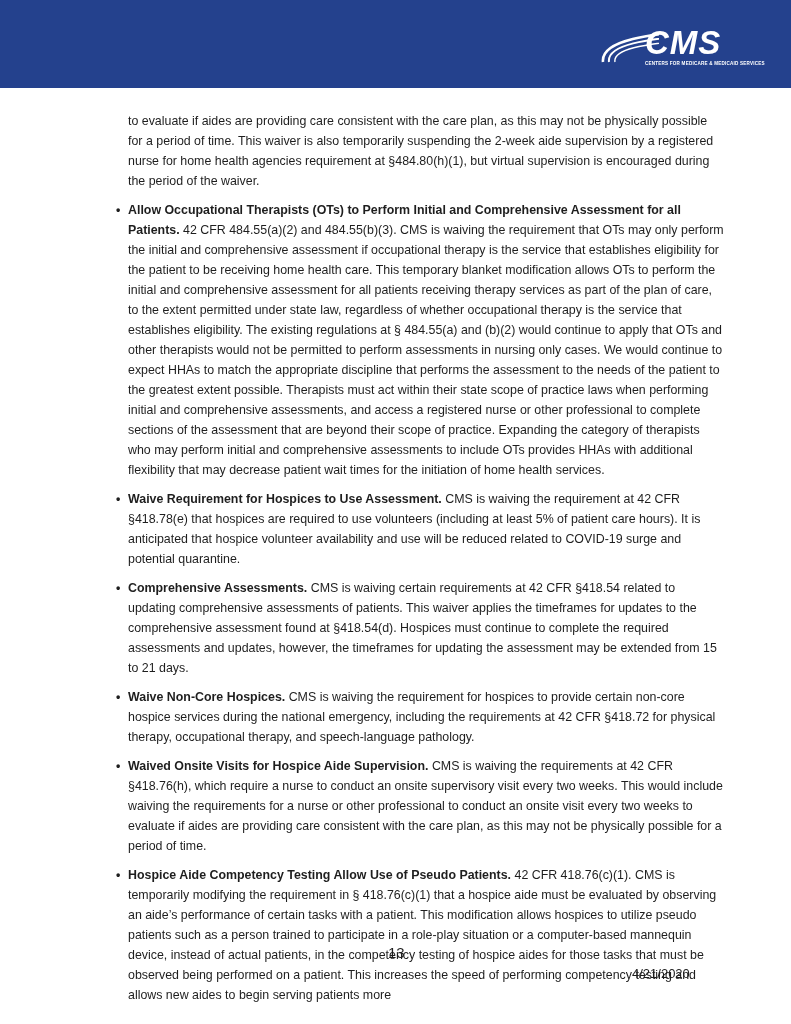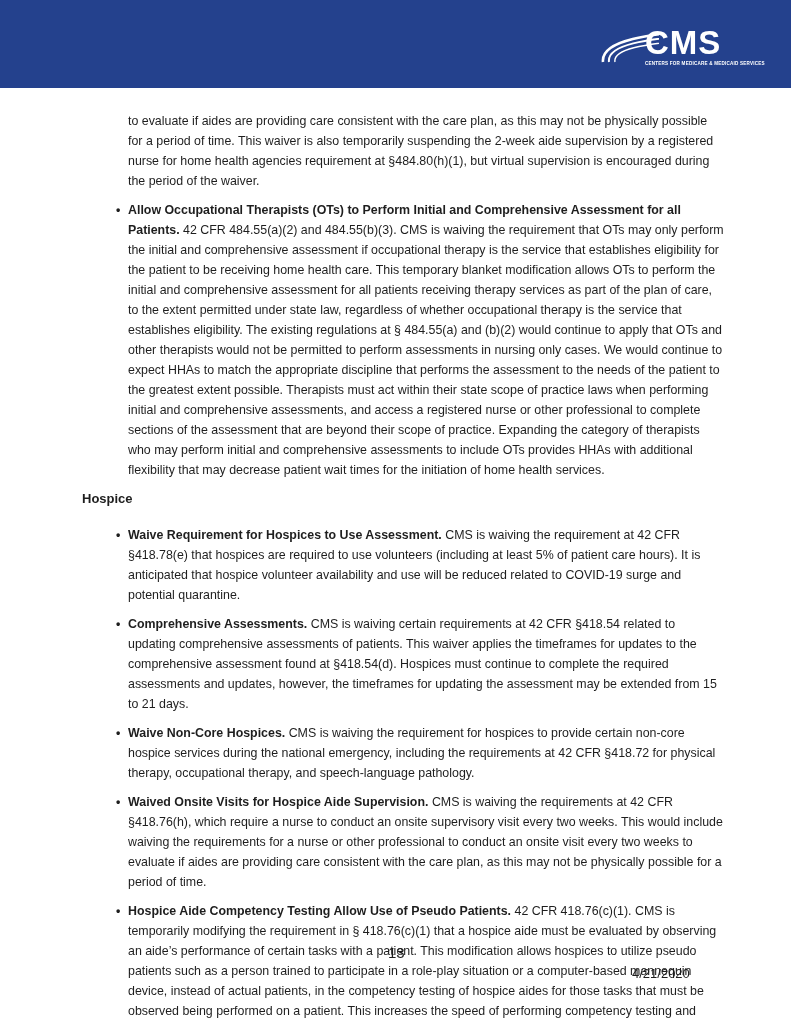--- a/index.html
+++ b/index.html
@@ -2,21 +2,21 @@
 <html><head>
   <meta charset="utf-8">
   <style>
     html, body { margin: 0; padding: 0; background: #ffffff; }
     body { width: 791px; height: 1024px; position: relative; overflow: hidden;
            font-family: "Liberation Sans", sans-serif; color: #1e1e1e; }
     .header { position: absolute; left: 0; top: 0; width: 791px; height: 88px; background: #24418d; }
     .logo { position: absolute; right: 22px; top: 22px; width: 170px; height: 48px; }
     .logo svg { position: absolute; left: 0; top: 0; }
     .logo-text { position: absolute; left: 46px; top: 2px; color: #fff; font-weight: bold;
-                 font-size: 33px; letter-spacing: 1px; font-family: "Liberation Sans", sans-serif; }
+                 font-size: 33px; letter-spacing: 1px; font-family: "Liberation Sans", sans-serif; font-style: italic; }
     .logo-sub { position: absolute; left: 46px; top: 39px; color: #fff; font-size: 4.6px;
                 letter-spacing: 0.2px; white-space: nowrap; font-weight: bold; }
     .content { position: absolute; left: 128px; top: 111px; width: 596px;
                font-size: 12.4px; line-height: 20px; }
     .content p { margin: 0; }
     .cont { margin-bottom: 9px !important; }
     ul.bullets { list-style: none; margin: 0; padding: 0; }
     ul.bullets li { position: relative; margin-bottom: 9px; }
     ul.bullets li::before { content: "\2022"; position: absolute; left: -12px; top: 0; font-weight: bold; }
     .b { font-weight: bold; }
@@ -41,21 +41,20 @@
 
 <div class="content">
   <p class="cont">to evaluate if aides are providing care consistent with the care plan, as this may not be physically possible for a period of time. This waiver is also temporarily suspending the 2-week aide supervision by a registered nurse for home health agencies requirement at §484.80(h)(1), but virtual supervision is encouraged during the period of the waiver.</p>
 
   <ul class="bullets">
     <li>
       <span class="b">Allow Occupational Therapists (OTs) to Perform Initial and Comprehensive Assessment for all Patients.</span><span> 42 CFR 484.55(a)(2) and 484.55(b)(3). CMS is waiving the requirement that OTs may only perform the initial and comprehensive assessment if occupational therapy is the service that establishes eligibility for the patient to be receiving home health care. This temporary blanket modification allows OTs to perform the initial and comprehensive assessment for all patients receiving therapy services as part of the plan of care, to the extent permitted under state law, regardless of whether occupational therapy is the service that establishes eligibility. The existing regulations at § 484.55(a) and (b)(2) would continue to apply that OTs and other therapists would not be permitted to perform assessments in nursing only cases. We would continue to expect HHAs to match the appropriate discipline that performs the assessment to the needs of the patient to the greatest extent possible. Therapists must act within their state scope of practice laws when performing initial and comprehensive assessments, and access a registered nurse or other professional to complete sections of the assessment that are beyond their scope of practice. Expanding the category of therapists who may perform initial and comprehensive assessments to include OTs provides HHAs with additional flexibility that may decrease patient wait times for the initiation of home health services.</span>
     </li>
   </ul>
 
-  <p class="section-heading">Hospice</p>
 
   <ul class="bullets">
     <li>
       <span class="b">Waive Requirement for Hospices to Use Assessment.</span><span> CMS is waiving the requirement at 42 CFR §418.78(e) that hospices are required to use volunteers (including at least 5% of patient care hours). It is anticipated that hospice volunteer availability and use will be reduced related to COVID-19 surge and potential quarantine.</span>
     </li>
     <li>
       <span class="b">Comprehensive Assessments.</span><span> CMS is waiving certain requirements at 42 CFR §418.54 related to updating comprehensive assessments of patients. This waiver applies the timeframes for updates to the comprehensive assessment found at §418.54(d). Hospices must continue to complete the required assessments and updates, however, the timeframes for updating the assessment may be extended from 15 to 21 days.</span>
     </li>
     <li>
       <span class="b">Waive Non-Core Hospices.</span><span> CMS is waiving the requirement for hospices to provide certain non-core hospice services during the national emergency, including the requirements at 42 CFR §418.72 for physical therapy, occupational therapy, and speech-language pathology.</span>

